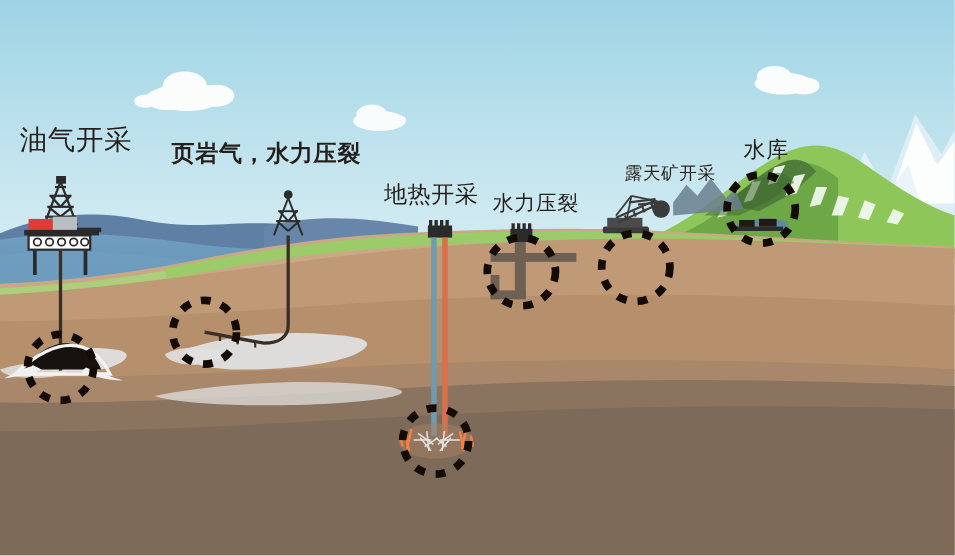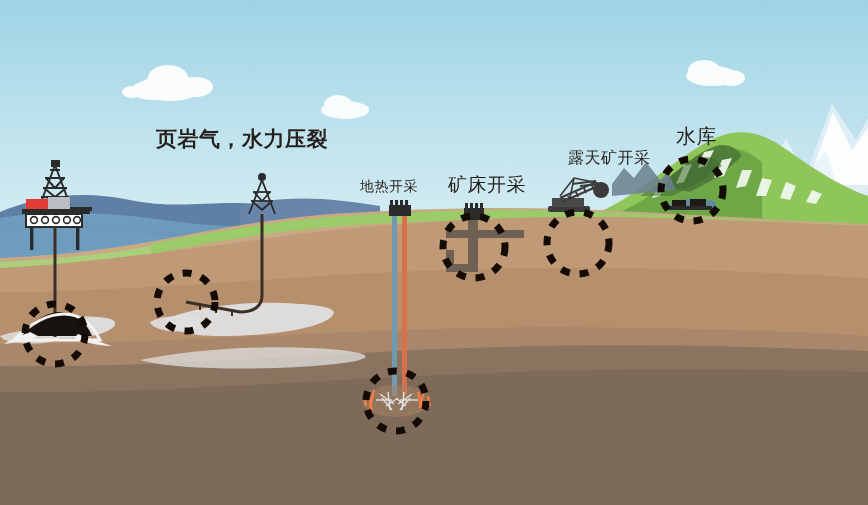--- a/index.html
+++ b/index.html
@@ -15,21 +15,21 @@
     position:absolute;
     font-family:"DejaVu Sans","Liberation Sans",sans-serif;
     color:#231f1c;
     white-space:nowrap;
     font-weight:400;
     letter-spacing:0.5px;
     text-shadow:0 0 1px rgba(255,255,255,0.35);
   }
   #lbl-oilgas{left:18px;top:110px;font-size:25px;}
   #lbl-shale{left:156px;top:125px;font-size:21px;font-weight:bold;}
-  #lbl-geo{left:360px;top:163px;font-size:14px;margin-top:15px;}
+  #lbl-geo{left:349px;top:163px;font-size:21px;}
   #lbl-ore{left:448px;top:172px;font-size:19px;}
   #lbl-open{left:568px;top:148px;font-size:16px;}
   #lbl-res{left:676px;top:123px;font-size:20px;}
 </style>
 </head>
 <body>
 
 <div id="stage">
 
   <svg viewBox="0 0 868 505" xmlns="http://www.w3.org/2000/svg">
@@ -297,19 +297,20 @@
         <circle cx="186" cy="302" r="29" stroke-dasharray="9 10"></circle>
         <circle cx="396" cy="401" r="30" stroke-dasharray="9 10"></circle>
         <circle cx="474" cy="247" r="31" stroke-dasharray="9 10"></circle>
         <circle cx="578" cy="243" r="31" stroke-dasharray="9 10"></circle>
         <circle cx="692" cy="190" r="31" stroke-dasharray="9 10"></circle>
       </g>
 
     </g>
   </svg>
 
+  <div class="lbl" id="lbl-oilgas">油气开采</div>
   <div class="lbl" id="lbl-shale">页岩气，水力压裂</div>
   <div class="lbl" id="lbl-geo">地热开采</div>
-  <div class="lbl" id="lbl-ore">矿床开采</div>
+  <div class="lbl" id="lbl-ore">水力压裂</div>
   <div class="lbl" id="lbl-open">露天矿开采</div>
   <div class="lbl" id="lbl-res">水库</div>
 
 </div>
 
 </body></html>

